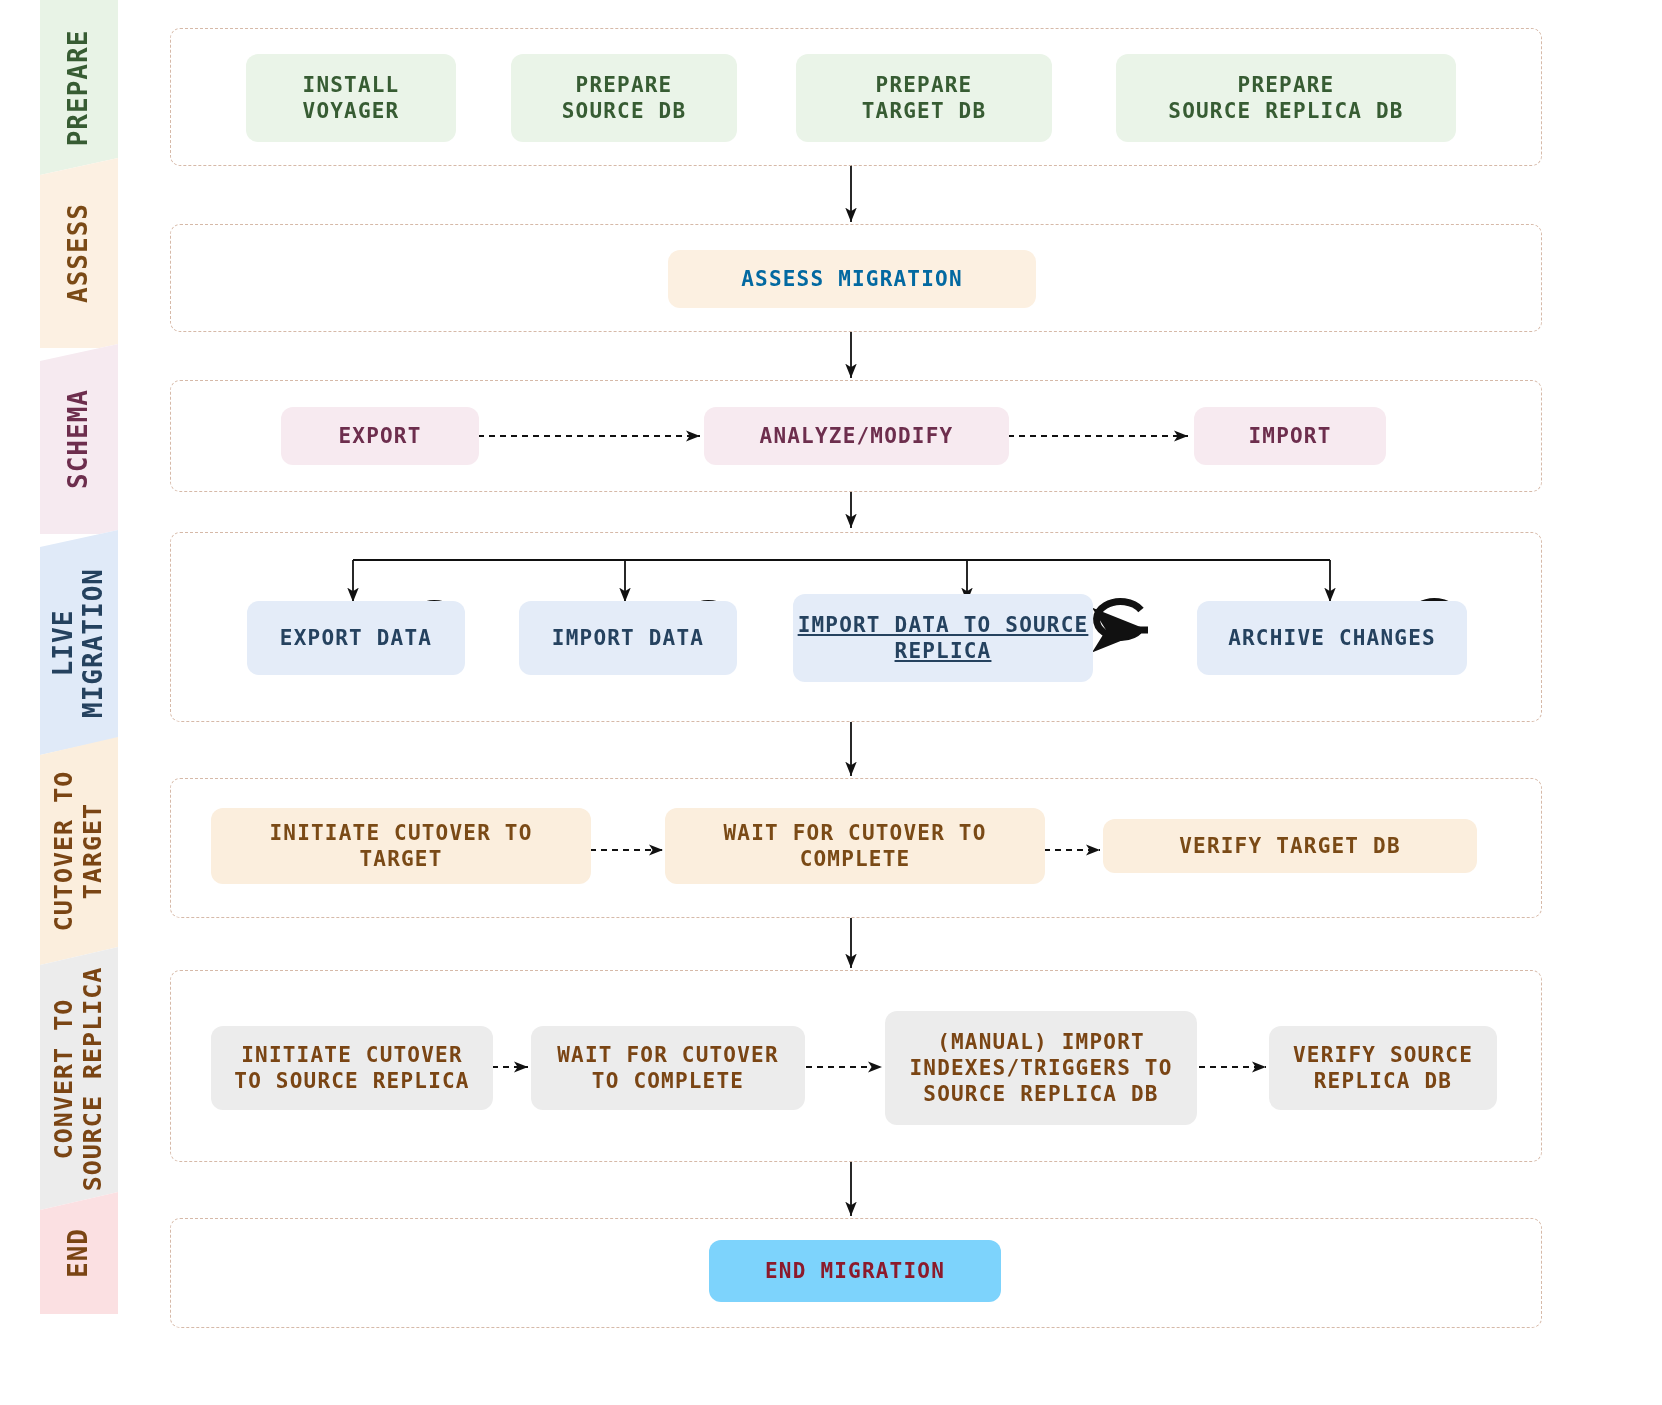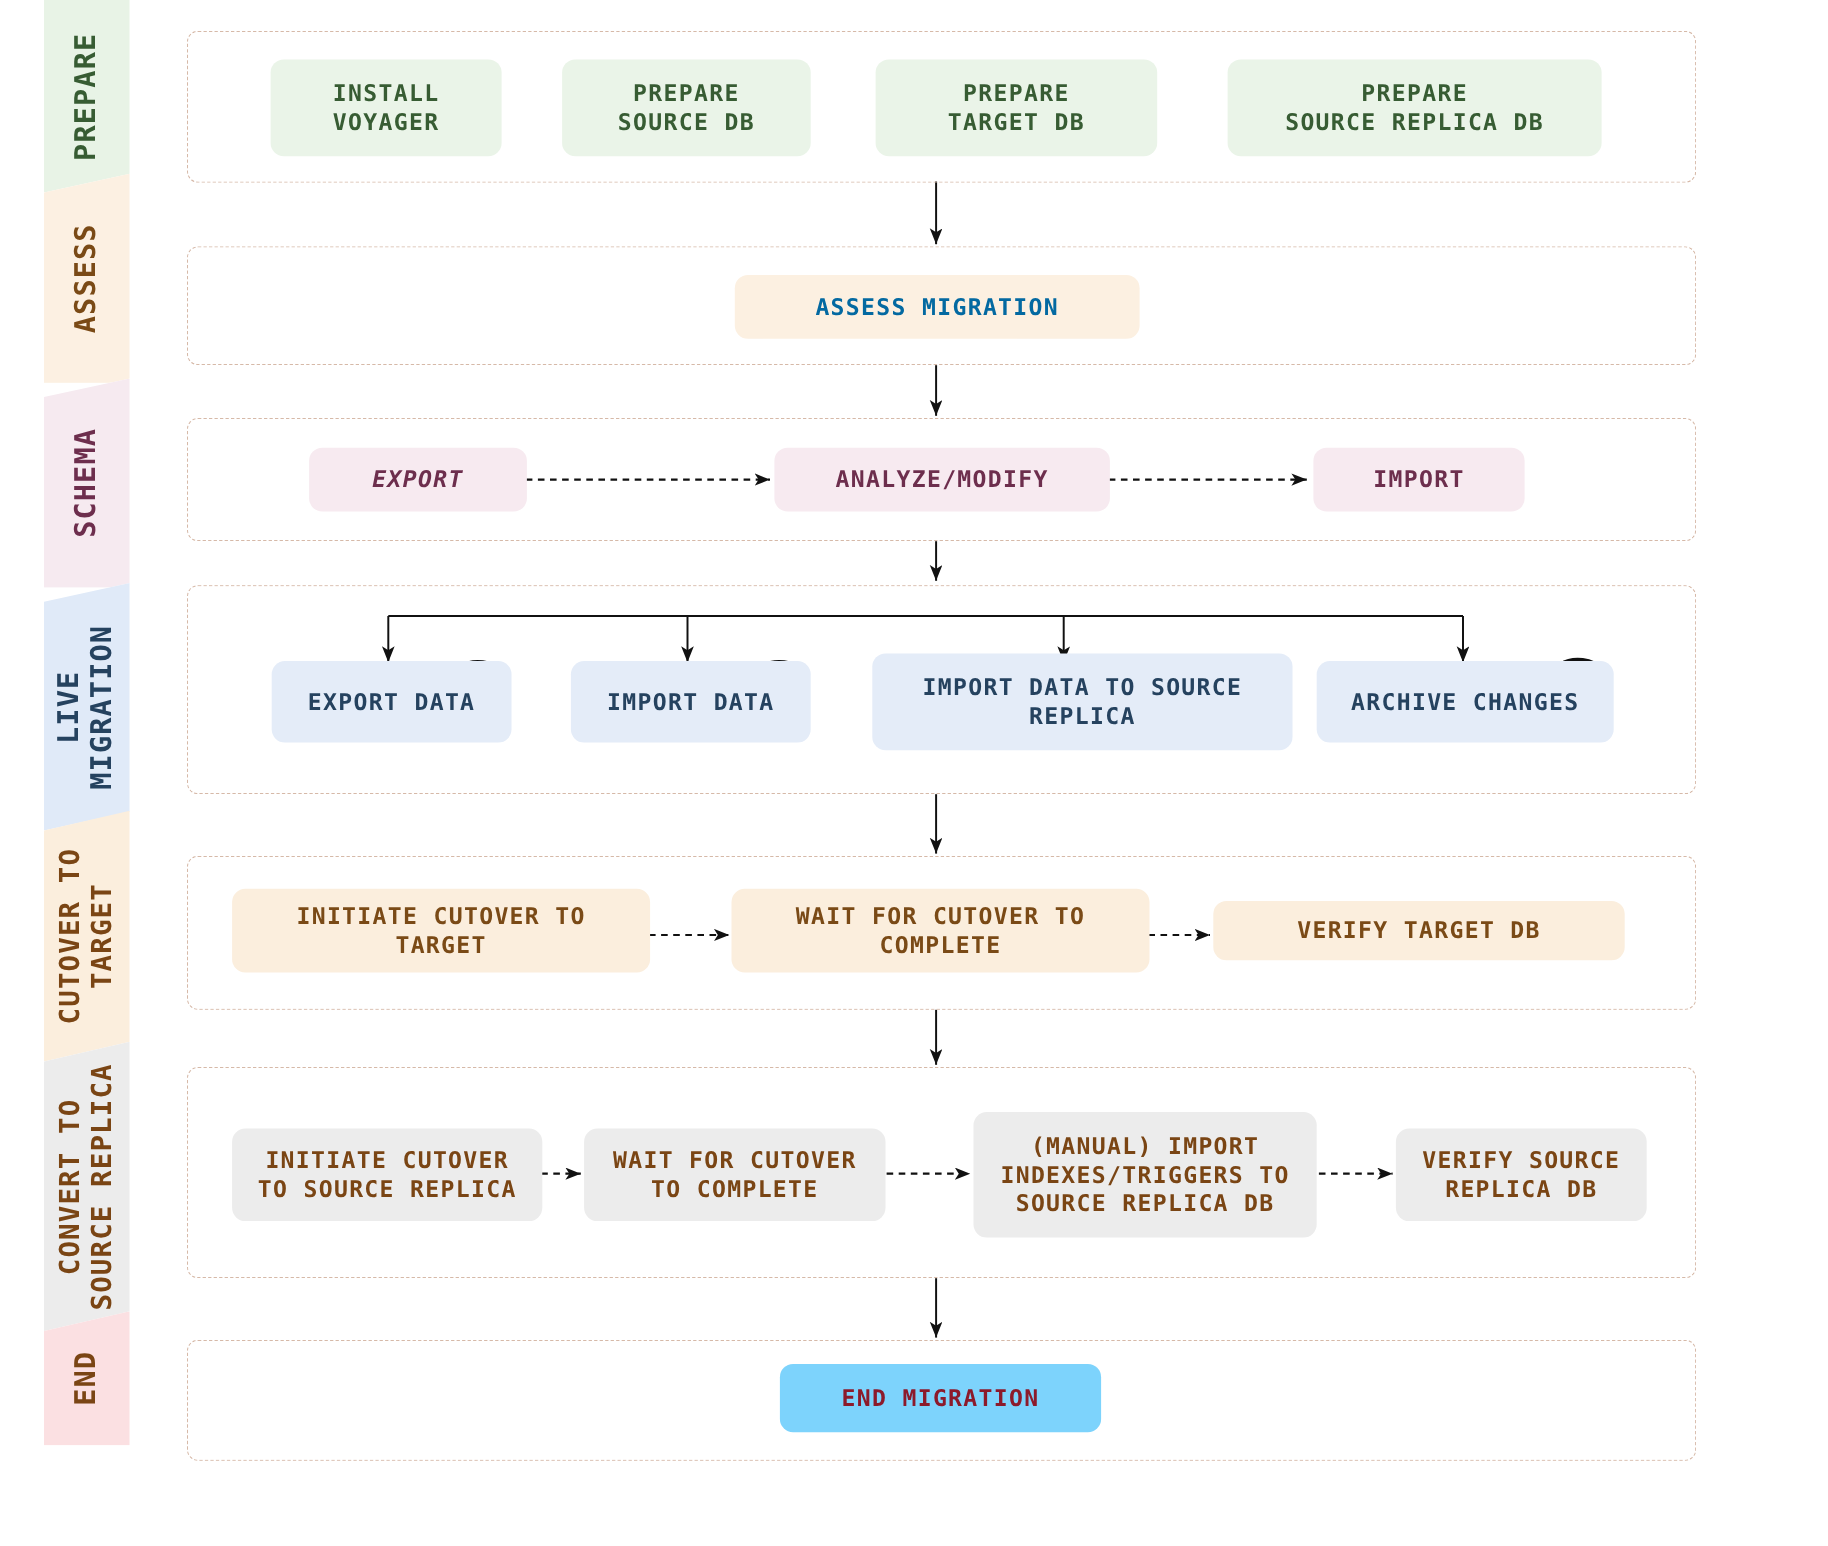--- a/index.html
+++ b/index.html
@@ -149,29 +149,29 @@
 TARGET DB</div>
   <div class="node n-prepare" style="left:945px;top:25px;width:340px;height:88px;white-space:pre;">PREPARE
 SOURCE REPLICA DB</div>
 </div>
 
 <div class="row" style="top:224px;height:108px;">
   <div class="node n-assess" style="left:497px;top:25px;width:368px;height:58px;">ASSESS MIGRATION</div>
 </div>
 
 <div class="row" style="top:380px;height:112px;">
-  <div class="node n-schema" style="left:110px;top:26px;width:198px;height:58px;font-style:italic;">EXPORT</div>
+  <div class="node n-schema" style="left:110px;top:26px;width:198px;height:58px;">EXPORT</div>
   <div class="node n-schema" style="left:533px;top:26px;width:305px;height:58px;">ANALYZE/MODIFY</div>
   <div class="node n-schema" style="left:1023px;top:26px;width:192px;height:58px;">IMPORT</div>
 </div>
 
 <div class="row" style="top:532px;height:190px;">
   <div class="node n-live" style="left:76px;top:68px;width:218px;height:74px;">EXPORT DATA</div>
   <div class="node n-live" style="left:348px;top:68px;width:218px;height:74px;">IMPORT DATA</div>
-  <div class="node n-live" style="left:622px;top:61px;width:382px;height:88px;white-space:pre;">IMPORT DATA TO SOURCE
+  <div class="node n-live" style="left:622px;top:61px;width:300px;height:88px;white-space:pre;text-decoration:underline;">IMPORT DATA TO SOURCE
 REPLICA</div>
   <div class="node n-live" style="left:1026px;top:68px;width:270px;height:74px;">ARCHIVE CHANGES</div>
 </div>
 
 <div class="row" style="top:778px;height:140px;">
   <div class="node n-cutover" style="left:40px;top:29px;width:380px;height:76px;white-space:pre;">INITIATE CUTOVER TO
 TARGET</div>
   <div class="node n-cutover" style="left:494px;top:29px;width:380px;height:76px;white-space:pre;">WAIT FOR CUTOVER TO
 COMPLETE</div>
   <div class="node n-cutover" style="left:932px;top:40px;width:374px;height:54px;">VERIFY TARGET DB</div>

